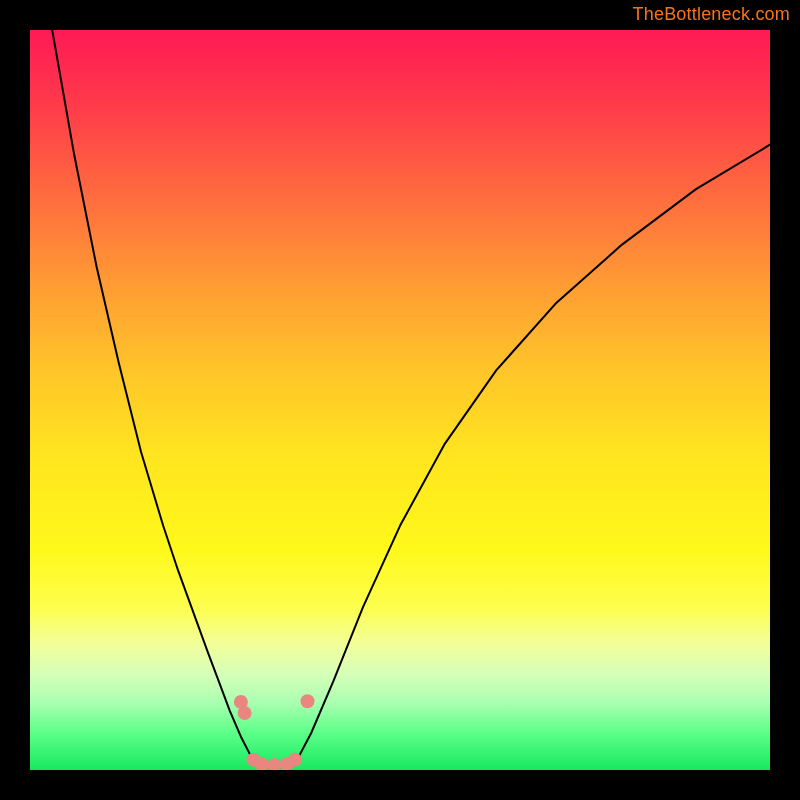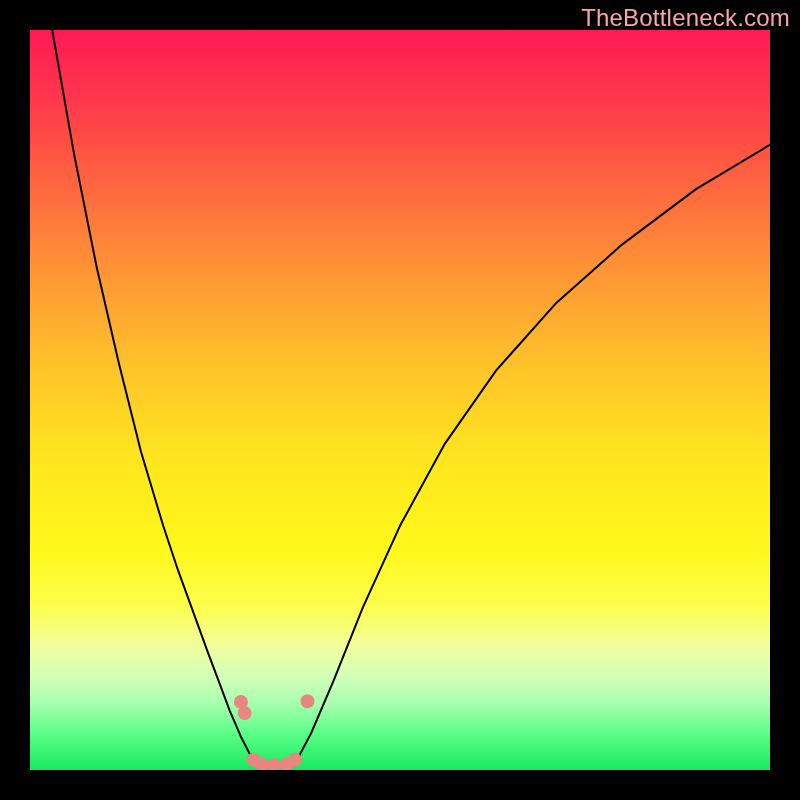--- a/index.html
+++ b/index.html
@@ -45,22 +45,22 @@
     position: absolute;
     left: 0;
     top: 0;
     width: 740px;
     height: 740px;
   }
   .watermark {
     position: absolute;
     top: 4px;
     right: 10px;
-    color: #fca5a5;
-    font-size: 24px;
+    color: #f97316;
+    font-size: 18px;
     font-weight: 500;
     letter-spacing: 0.2px;
   }
 </style>
 </head>
 <body>
 
 <div class="frame">
   <div class="plot">
     <svg class="curve-svg" viewBox="0 0 740 740" preserveAspectRatio="none">

